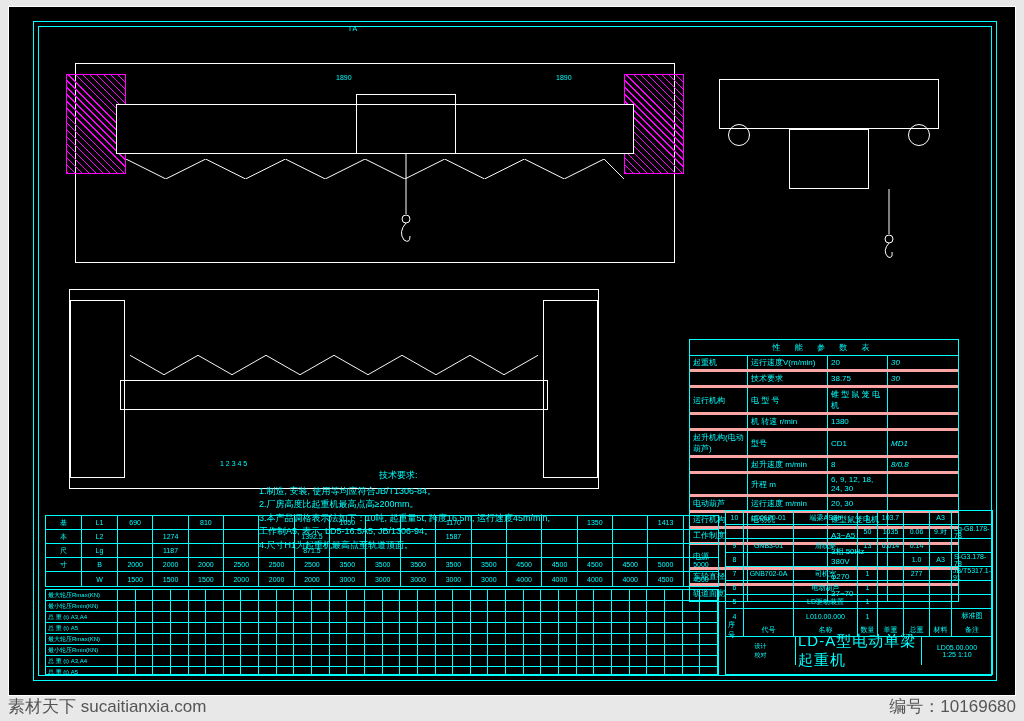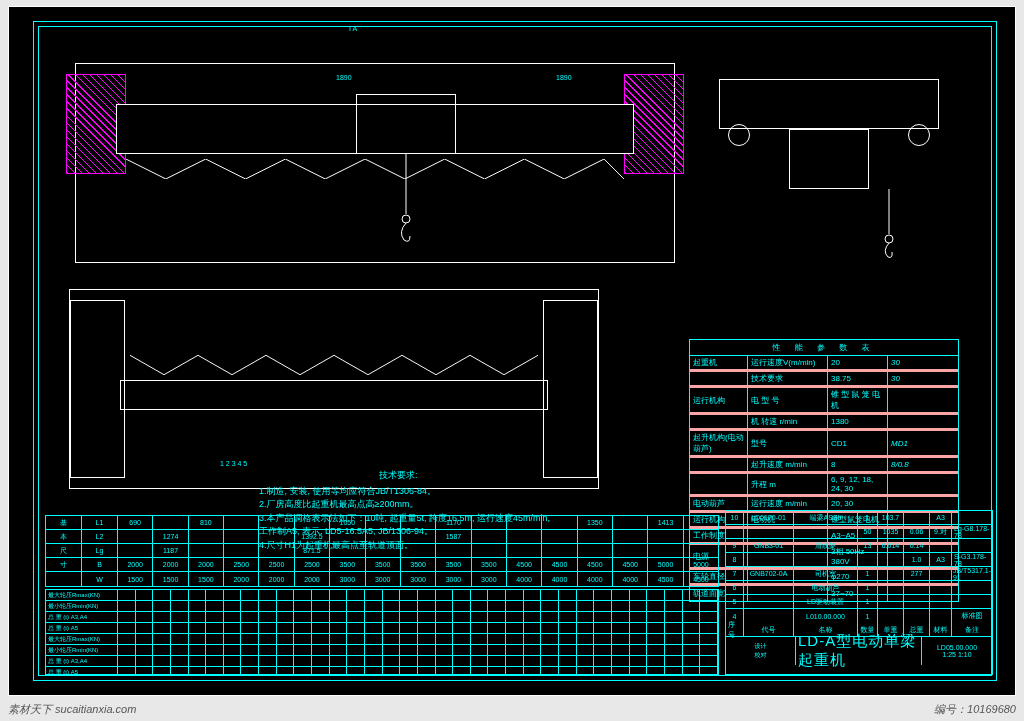--- a/index.html
+++ b/index.html
@@ -322,26 +322,25 @@
   letter-spacing: 1px;
 }
 
 
 .footer {
   position: absolute;
   left: 8px;
   bottom: 3px;
   right: 8px;
   height: 16px;
-  font-size: 11px;
+  font-size: 17px;
   color: #555;
   display: flex;
   justify-content: space-between;
-  align-items: flex-start;
-  font-style: italic;
+  align-items: flex-end;
 }
 
 .dim-text {
   position: absolute;
   color: #0ff;
   font-size: 7px;
 }
 .callout {
   color: #0ff;
   font-size: 7px;

